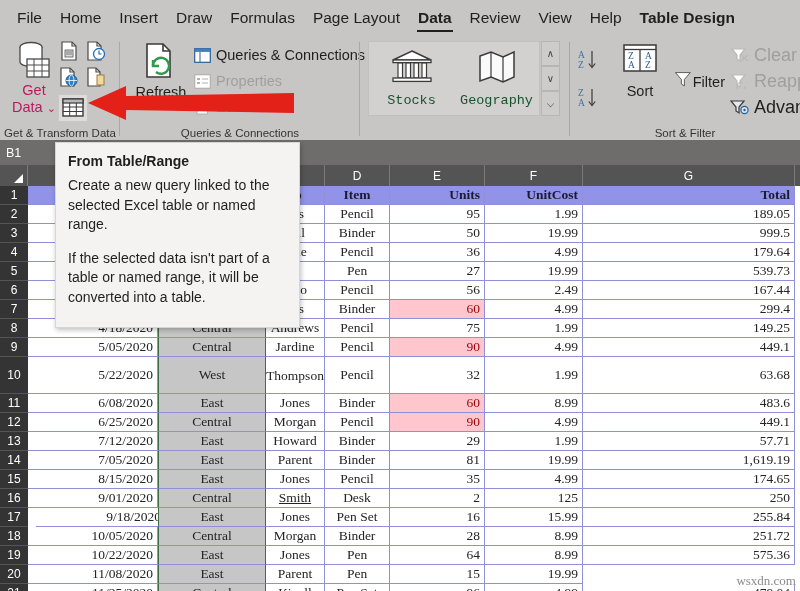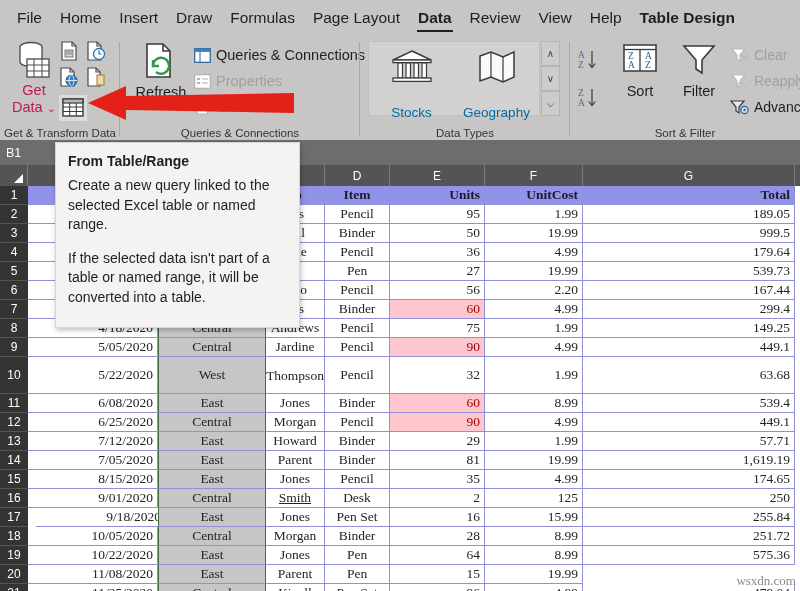--- a/index.html
+++ b/index.html
@@ -74,46 +74,46 @@
   .qrow.dim { color: #a19f9d; }
 
   
   #grp-dt { left: 360px; width: 210px; }
   .dt-panel {
     position: absolute; left: 8px; top: 5px; width: 172px; height: 75px;
     background: #d3d1cf; border: 1px solid #c2c0be;
     display: flex; align-items: flex-start; justify-content: space-around; padding-top: 5px;
   }
   .dt-item { width: 72px; display: flex; flex-direction: column; align-items: center; }
-  .dt-label { font-size: 13.5px; color: #0369a1; margin-top: 18px; }
+  .dt-label { font-size: 13.5px; color: #14532d; margin-top: 6px; font-family: Liberation Mono, monospace; }
   .dt-scroll {
     position: absolute; left: 181px; top: 5px; width: 19px; height: 75px;
   }
   .dt-arrow {
     width: 19px; height: 25px; border: 1px solid #b8b6b4; background: #cecccb;
     display: flex; align-items: center; justify-content: center;
     font-size: 10px; color: #444;
   }
 
   
   #grp-sf { left: 570px; width: 230px; }
   .az-btn { position: absolute; width: 32px; height: 28px; display:flex; align-items:center; }
   .sort-btn {
     position: absolute; left: 44px; top: 6px; width: 52px; height: 76px;
     display: flex; flex-direction: column; align-items: center;
   }
   .sort-label { font-size: 14.5px; color: #201f1e; margin-top: 3px; }
   .filter-btn {
     position: absolute; left: 103px; top: 6px; width: 52px; height: 76px;
-    display: flex; flex-direction: column; align-items: center;
+    display: flex; flex-direction: row; align-items: center;
   }
   .filter-label { font-size: 14.5px; color: #201f1e; margin-top: 3px; }
   .frow {
     position: absolute; left: 160px; height: 26px; display: flex; align-items: center; gap: 4px;
-    font-size: 14px; color: #201f1e; white-space: nowrap;
+    font-size: 18px; color: #201f1e; white-space: nowrap;
   }
   .frow.dim { color: #a19f9d; }
 
   .ribbon-bottom-line {
     position: absolute; left: 0; top: 137px; width: 800px; height: 3px; background: #4f4f4f;
   }
 
   
   .namebar {
     position: absolute; left: 0; top: 140px; width: 800px; height: 25px;
@@ -350,21 +350,20 @@
             <path d="M29 10 V35" fill="none" stroke="#3a3a3a" stroke-width="1.2"></path>
           </svg>
           <span class="dt-label">Geography</span>
         </div>
       </div>
       <div class="dt-scroll">
         <div class="dt-arrow">∧</div>
         <div class="dt-arrow">∨</div>
         <div class="dt-arrow">⌵</div>
       </div>
-      <div class="grp-label">Data Types</div>
       <div class="grp-sep" style="right:0;"></div>
     </div>
 
     <div class="grp" id="grp-sf">
       <div class="az-btn" style="left:6px; top:10px;">
         <svg width="30" height="26" viewBox="0 0 30 26">
           <text x="2" y="11" font-size="9.5" fill="#3d6fa8" font-family="Liberation Serif, serif">A</text>
           <text x="2" y="21" font-size="9.5" fill="#3d6fa8" font-family="Liberation Serif, serif">Z</text>
           <line x1="16" y1="4" x2="16" y2="20" stroke="#3a3a3a" stroke-width="1.2"></line>
           <path d="M12.8 16.5 L16 20.5 L19.2 16.5" fill="none" stroke="#3a3a3a" stroke-width="1.2"></path>
@@ -481,21 +480,21 @@
       <div class="cell c" style="left: 325px; width: 65px; top: 97px; height: 19px;">Pen</div>
       <div class="cell r" style="left: 390px; width: 95px; top: 97px; height: 19px;">27</div>
       <div class="cell r" style="left: 485px; width: 98px; top: 97px; height: 19px;">19.99</div>
       <div class="cell r" style="left: 583px; width: 212px; top: 97px; height: 19px;">539.73</div>
       <div class="rowhead" style="top: 116px; height: 19px;">6</div>
       <div class="cell r" style="left: 28px; width: 130px; top: 116px; height: 19px;"></div>
       <div class="cell c region" style="left: 158px; width: 108px; top: 116px; height: 19px;"></div>
       <div class="cell c" style="left: 266px; width: 59px; top: 116px; height: 19px;">vino</div>
       <div class="cell c" style="left: 325px; width: 65px; top: 116px; height: 19px;">Pencil</div>
       <div class="cell r" style="left: 390px; width: 95px; top: 116px; height: 19px;">56</div>
-      <div class="cell r" style="left: 485px; width: 98px; top: 116px; height: 19px;">2.20</div>
+      <div class="cell r" style="left: 485px; width: 98px; top: 116px; height: 19px;">2.49</div>
       <div class="cell r" style="left: 583px; width: 212px; top: 116px; height: 19px;">167.44</div>
       <div class="rowhead" style="top: 135px; height: 19px;">7</div>
       <div class="cell r" style="left: 28px; width: 130px; top: 135px; height: 19px;"></div>
       <div class="cell c region" style="left: 158px; width: 108px; top: 135px; height: 19px;"></div>
       <div class="cell c" style="left: 266px; width: 59px; top: 135px; height: 19px;">nes</div>
       <div class="cell c" style="left: 325px; width: 65px; top: 135px; height: 19px;">Binder</div>
       <div class="cell r pink" style="left: 390px; width: 95px; top: 135px; height: 19px;">60</div>
       <div class="cell r" style="left: 485px; width: 98px; top: 135px; height: 19px;">4.99</div>
       <div class="cell r" style="left: 583px; width: 212px; top: 135px; height: 19px;">299.4</div>
       <div class="rowhead" style="top: 154px; height: 19px;">8</div>
@@ -522,21 +521,21 @@
       <div class="cell r" style="left: 390px; width: 95px; top: 192px; height: 37px;">32</div>
       <div class="cell r" style="left: 485px; width: 98px; top: 192px; height: 37px;">1.99</div>
       <div class="cell r" style="left: 583px; width: 212px; top: 192px; height: 37px;">63.68</div>
       <div class="rowhead" style="top: 229px; height: 19px;">11</div>
       <div class="cell r" style="left: 28px; width: 130px; top: 229px; height: 19px;">6/08/2020</div>
       <div class="cell c region" style="left: 158px; width: 108px; top: 229px; height: 19px;">East</div>
       <div class="cell c" style="left: 266px; width: 59px; top: 229px; height: 19px;">Jones</div>
       <div class="cell c" style="left: 325px; width: 65px; top: 229px; height: 19px;">Binder</div>
       <div class="cell r pink" style="left: 390px; width: 95px; top: 229px; height: 19px;">60</div>
       <div class="cell r" style="left: 485px; width: 98px; top: 229px; height: 19px;">8.99</div>
-      <div class="cell r" style="left: 583px; width: 212px; top: 229px; height: 19px;">539.4</div>
+      <div class="cell r" style="left: 583px; width: 212px; top: 229px; height: 19px;">483.6</div>
       <div class="rowhead" style="top: 248px; height: 19px;">12</div>
       <div class="cell r" style="left: 28px; width: 130px; top: 248px; height: 19px;">6/25/2020</div>
       <div class="cell c region" style="left: 158px; width: 108px; top: 248px; height: 19px;">Central</div>
       <div class="cell c" style="left: 266px; width: 59px; top: 248px; height: 19px;">Morgan</div>
       <div class="cell c" style="left: 325px; width: 65px; top: 248px; height: 19px;">Pencil</div>
       <div class="cell r pink" style="left: 390px; width: 95px; top: 248px; height: 19px;">90</div>
       <div class="cell r" style="left: 485px; width: 98px; top: 248px; height: 19px;">4.99</div>
       <div class="cell r" style="left: 583px; width: 212px; top: 248px; height: 19px;">449.1</div>
       <div class="rowhead" style="top: 267px; height: 19px;">13</div>
       <div class="cell r" style="left: 28px; width: 130px; top: 267px; height: 19px;">7/12/2020</div>

